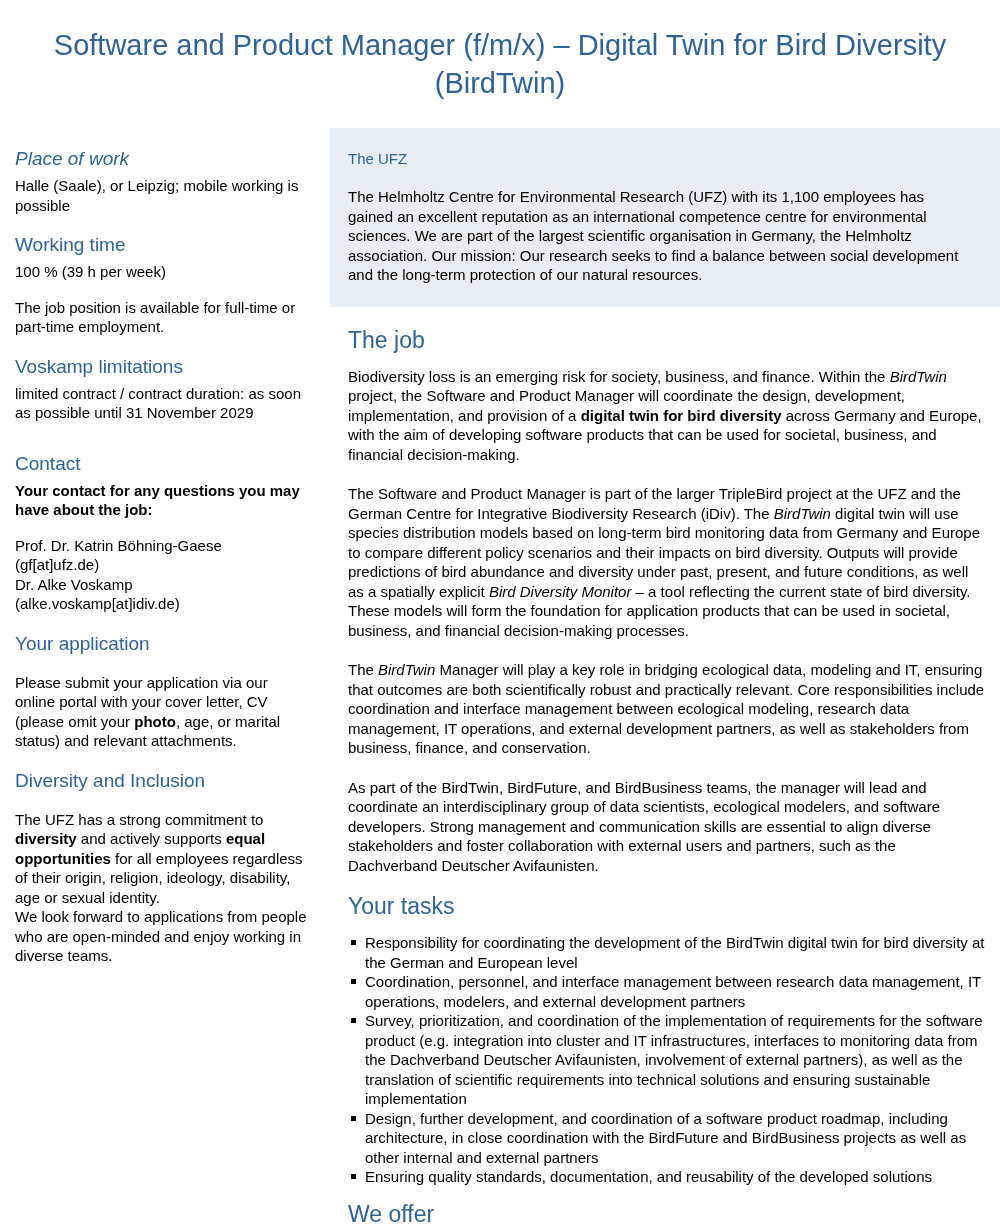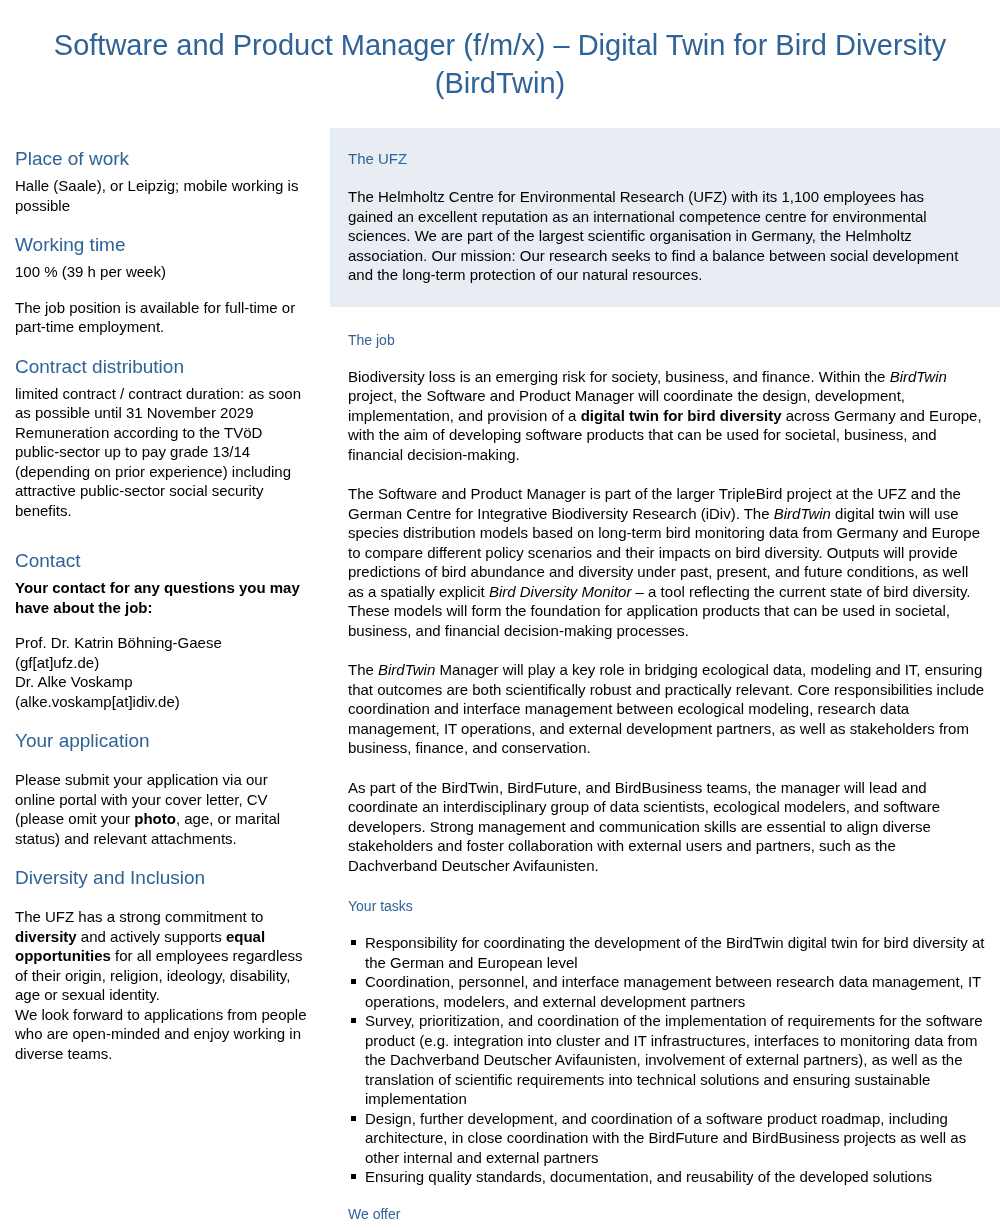--- a/index.html
+++ b/index.html
@@ -26,41 +26,41 @@
   
   .sidebar{
     width:330px; flex:none;
     padding:0 22px 0 15px;
     font-size:15px; line-height:19.5px;
   }
   .sidebar h2{
     color:var(--blue); font-size:19px; line-height:22px; font-weight:400;
     margin:19px 0 6px;
   }
-  .sidebar h2.first{ margin-top:20px; }
+  .sidebar h2.first{ margin-top:20px;font-style:italic; }
   .sidebar h2.h-contact{ margin-top:30px; }
   .sidebar h2.h-gap{ margin-bottom:18px; }
   .sidebar p{ margin:0; }
   .sidebar p.mt16{ margin-top:16px; }
   .bold{ font-weight:bold; }
 
   
   .main{ flex:1; font-size:15px; line-height:19.5px; }
   .ufz-box{
     background:var(--boxbg);
     padding:20px 32px 22px 18px;
   }
   .ufz-box h2{
     margin:0 0 17px; color:var(--blue);
     font-size:15px; line-height:22px; font-weight:400;
   }
   .ufz-box p{ margin:0; }
   .main-body{ padding:0 15px 0 18px; }
   .main-body h2{
-    color:var(--blue); font-size:14px; line-height:22px; font-weight:400;
+    color:var(--blue); font-size:23px; line-height:22px; font-weight:400;
     margin:22px 0 16px;
   }
   .main-body h2.h-tasks{ margin-top:18px; }
   .main-body h2.h-offer{ margin:16px 0 0; }
   .main-body p{ margin:0 0 20px; }
   ul.tasks{ list-style:none; margin:0; padding:0; }
   ul.tasks li{ position:relative; padding-left:17px; }
   ul.tasks li::before{
     content:""; position:absolute; left:3px; top:7px;
     width:5px; height:5px; background:#000;
@@ -82,26 +82,25 @@
         <p>Halle (Saale), or Leipzig; mobile working is possible</p>
       </section>
 
       <section>
         <h2>Working time</h2>
         <p>100 % (39 h per week)</p>
         <p class="mt16">The job position is available for full-time or part-time employment.</p>
       </section>
 
       <section>
-        <h2>Contract distribution</h2>
+        <h2>Voskamp limitations</h2>
         <p>limited contract / contract duration: as soon as possible until 31 November 2029</p>
       </section>
 
       <section>
-        <p>Remuneration according to the TVöD public-sector up to pay grade 13/14 (depending on prior experience) including attractive public-sector social security benefits.</p>
       </section>
 
       <section>
         <h2 class="h-contact">Contact</h2>
         <p class="bold">Your contact for any questions you may have about the job:</p>
         <p class="mt16"><span>Prof. Dr. Katrin Böhning-Gaese</span><br><span>(gf[at]ufz.de)</span><br><span>Dr. Alke Voskamp</span><br><span>(alke.voskamp[at]idiv.de)</span></p>
       </section>
 
       <section>
         <h2 class="h-gap">Your application</h2>

